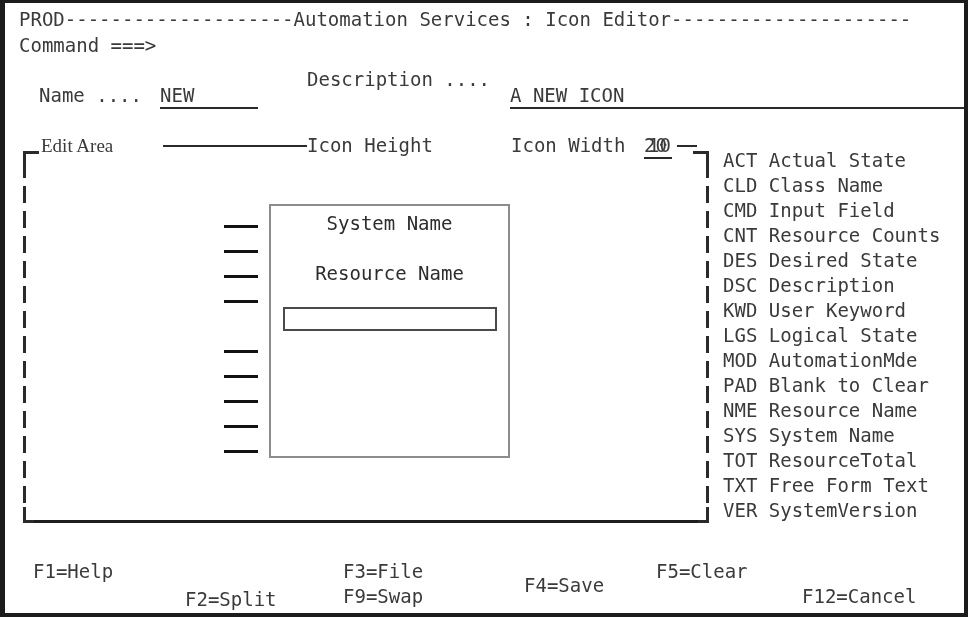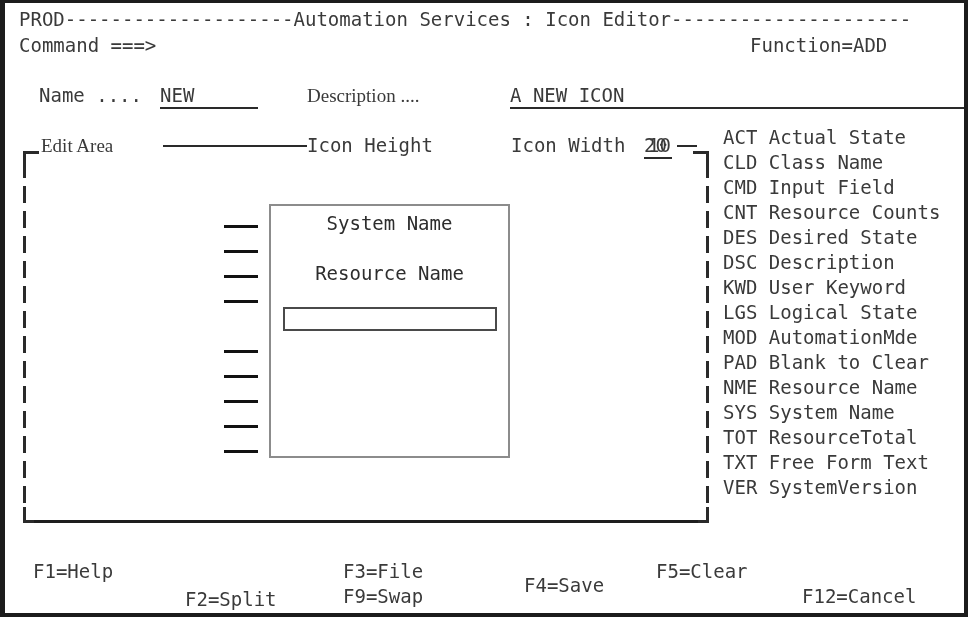--- a/index.html
+++ b/index.html
@@ -33,21 +33,21 @@
   #cmd-row { left: 14px; top: 30px; }
   #function-row { left: 745px; top: 30px; }
 
   
   #name-label   { left: 34px;  top: 80px; }
   #name-value   { left: 155px; top: 80px; }
   #name-underline {
     left: 155px; top: 104px; width: 98px; height: 0;
     border-bottom: 2px solid #2a2a2a;
   }
-  #desc-label   { left: 302px; top: 80px; font-family: Liberation Serif, serif; }
+  #desc-label   { left: 302px; top: 64px; }
   #desc-value   { left: 505px; top: 80px; }
   #desc-underline {
     left: 505px; top: 104px; width: 457px; height: 0;
     border-bottom: 2px solid #2a2a2a;
   }
 
   
   #edit-area-frame {
     left: 18px; top: 148px;
     width: 686px; height: 372px;
@@ -132,21 +132,21 @@
   #preview-input-field {
     position: absolute;
     left: 12px; top: 101px;
     width: 214px; height: 24px;
     border: 2px solid #4a4a4a;
     background: #ffffff;
     box-sizing: border-box;
   }
 
   
-  #legend { position: absolute; left: 718px; top: 122px; }
+  #legend { position: absolute; left: 718px; top: 145px; }
   .legend-row { white-space: pre; line-height: 25px; font-size: 19px; color: #3a3a3a; }
   .legend-code { display: inline-block; width: 3ch; }
 
   
   .fkey { position: absolute; white-space: pre; font-size: 19px; }
   #fk-f1  { left: 28px;  top: 556px; }
   #fk-f2  { left: 180px; top: 584px; }
   #fk-f3  { left: 338px; top: 556px; }
   #fk-f4  { left: 519px; top: 556px; margin-top: 14px; }
   #fk-f5  { left: 651px; top: 556px; }
@@ -154,21 +154,20 @@
   #fk-f12 { left: 797px; top: 581px; }
 </style>
 </head>
 <body>
 
 <div id="screen">
 
   <div class="abs" id="title-row"><span class="seg">PROD</span><span class="seg">--------------------</span><span class="seg">Automation Services : Icon Editor</span><span class="seg">---------------------</span></div>
 
   <div class="abs" id="cmd-row">Command ===&gt;</div>
-  <div class="abs" id="function-row">Function=ADD</div>
 
   <div class="abs" id="name-label">Name ....</div>
   <div class="abs" id="name-value">NEW</div>
   <div class="abs" id="name-underline"></div>
 
   <div class="abs" id="desc-label">Description ....</div>
   <div class="abs" id="desc-value">A NEW ICON</div>
   <div class="abs" id="desc-underline"></div>
 
   <div class="abs" id="edit-area-label">Edit Area</div>

